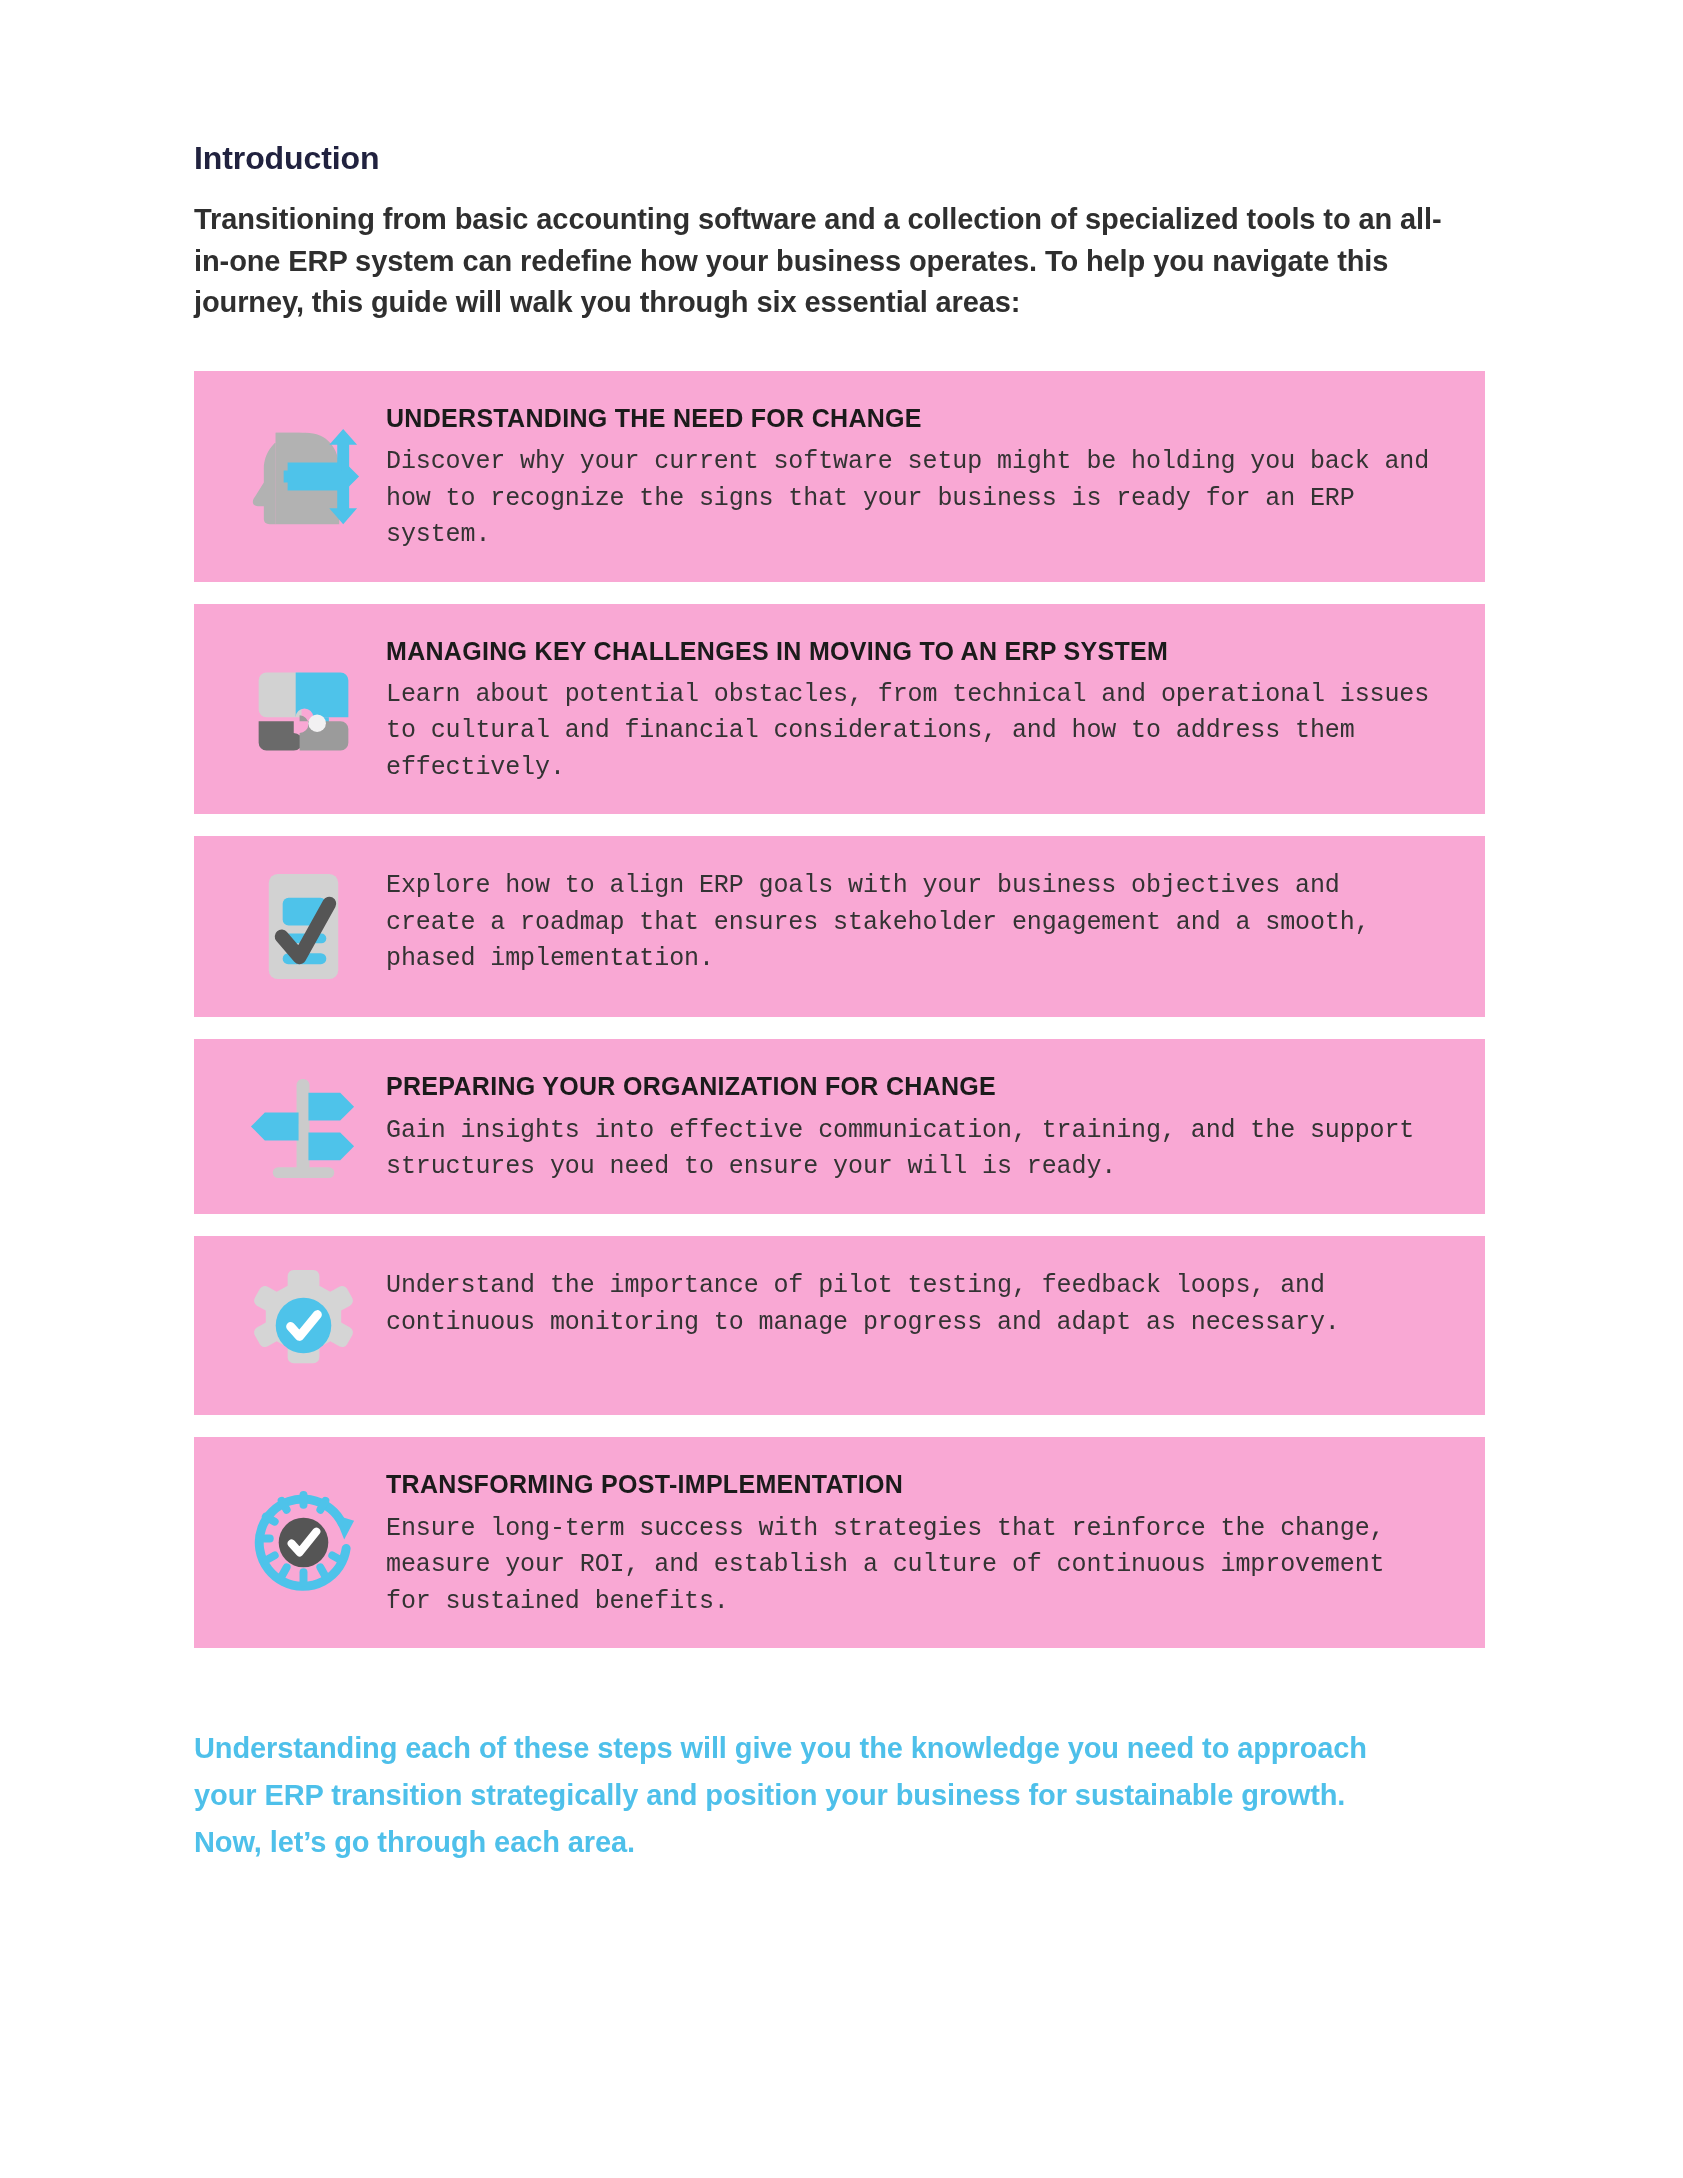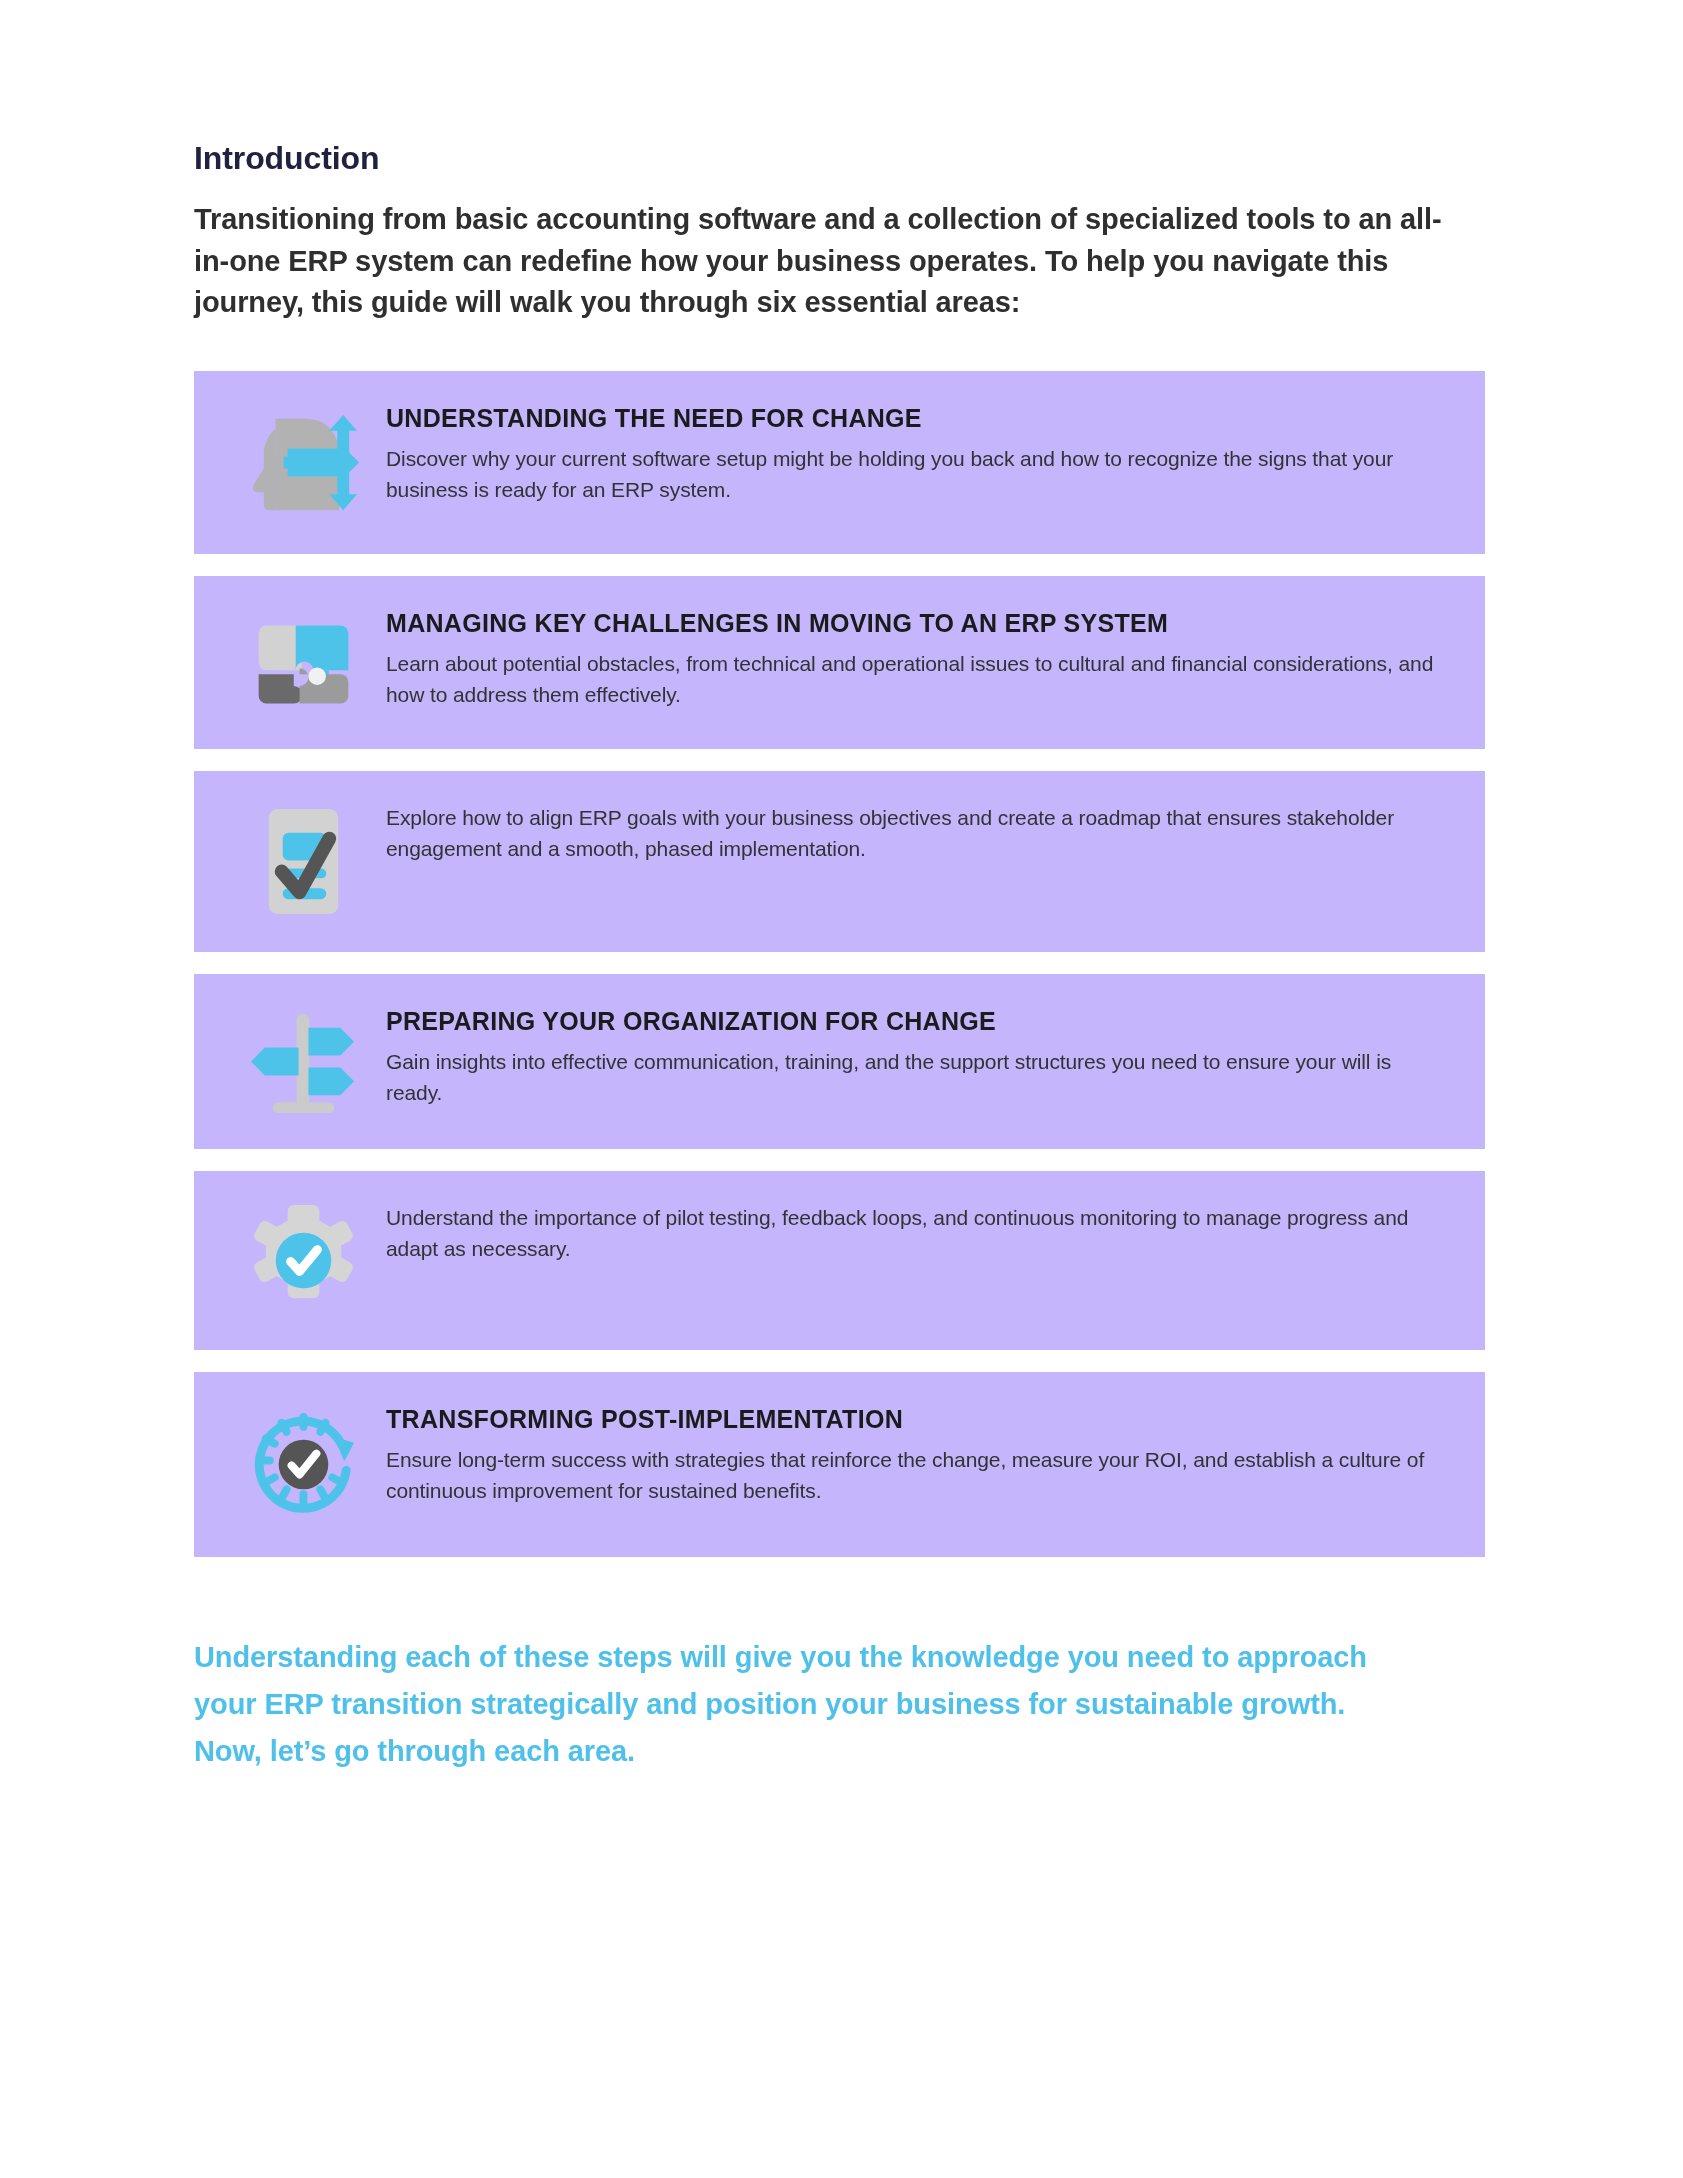--- a/index.html
+++ b/index.html
@@ -53,21 +53,21 @@
   }
 
   
   .cards {
     display: flex;
     flex-direction: column;
     gap: 22px;
   }
 
   .card {
-    background: #c4b5fd;
+    background: #f9a8d4;
     display: flex;
     align-items: flex-start;
     padding: 26px 40px 28px 26px;
     min-height: 168px;
   }
 
   .card-icon {
     flex: 0 0 166px;
     width: 166px;
     display: flex;
@@ -91,25 +91,26 @@
     font-size: 25px;
     font-weight: 700;
     color: #1b1b1b;
     letter-spacing: 0.3px;
     text-transform: uppercase;
     line-height: 1.25;
     margin-bottom: 10px;
   }
 
   .card-desc {
-    font-size: 21px;
+    font-size: 25px;
     font-weight: 400;
     color: #333333;
     line-height: 1.46;
     letter-spacing: -0.1px;
+    font-family: Liberation Mono, monospace;
   }
 
   
   .closing-paragraph {
     margin-top: 77px;
     font-size: 29px;
     font-weight: 700;
     color: #4ec0ea;
     line-height: 1.62;
     letter-spacing: -0.1px;

